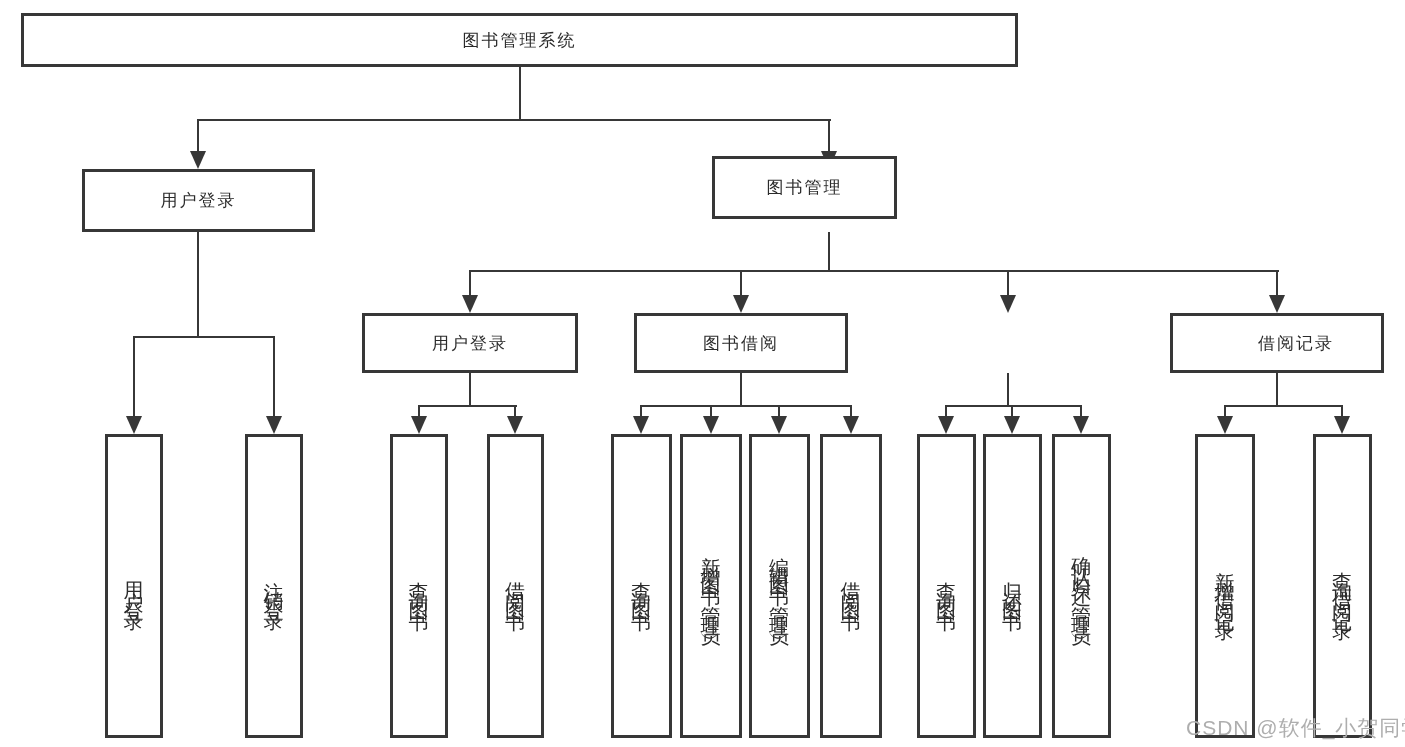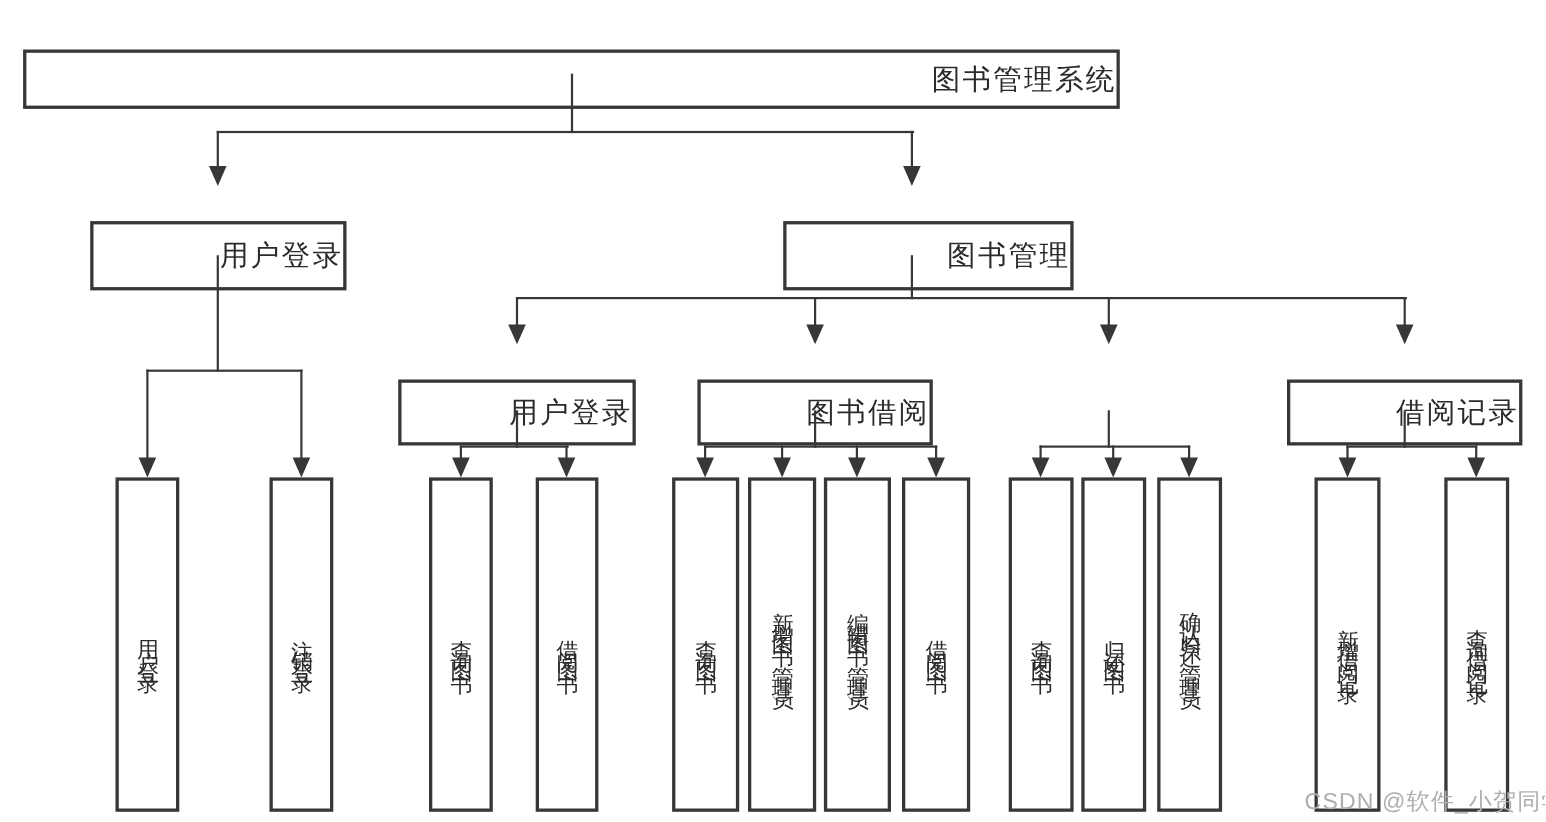--- a/index.html
+++ b/index.html
@@ -2,22 +2,22 @@
 <html><head>
 <meta charset="utf-8">
 <style>
   html,body{margin:0;padding:0;background:#ffffff;}
   .canvas{
     position:relative;width:1405px;height:747px;background:#ffffff;
     font-family:"Liberation Sans",sans-serif;overflow:hidden;
   }
   .box{
     position:absolute;box-sizing:border-box;border:3px solid #373737;background:#ffffff;
-    display:flex;align-items:center;justify-content:flex-end;
-    font-size:26px;color:#2b2b2b;letter-spacing:2px;white-space:nowrap;margin-top:32px;
+    display:flex;align-items:center;justify-content:center;
+    font-size:17px;color:#2b2b2b;letter-spacing:2px;white-space:nowrap;
   }
   .vbox{
     position:absolute;box-sizing:border-box;border:3px solid #373737;background:#ffffff;
     display:flex;align-items:center;justify-content:center;
   }
   .vbox .vtext{
     writing-mode:vertical-rl;text-orientation:mixed;
     font-size:20px;color:#2b2b2b;letter-spacing:10px;line-height:1;
   }
   .vl{position:absolute;width:2px;background:#373737;}
@@ -44,21 +44,21 @@
   <div class="vl" style="left:519px;top:67px;height:54px;"></div>
   <div class="hl" style="left:197px;top:119px;width:634px;"></div>
   <div class="vl" style="left:197px;top:119px;height:33px;"></div>
   <div class="ar" style="left:190px;top:151px;"></div>
   <div class="vl" style="left:828px;top:119px;height:33px;"></div>
   <div class="ar" style="left:821px;top:151px;"></div>
 
   <div class="box" style="left:82px;top:169px;width:233px;height:63px;">
     <span>用户登录</span>
   </div>
-  <div class="box" style="left:712px;top:169px;width:264px;height:63px;">
+  <div class="box" style="left:712px;top:156px;width:185px;height:63px;">
     <span>图书管理</span>
   </div>
 
   <div class="vl" style="left:197px;top:232px;height:106px;"></div>
   <div class="hl" style="left:133px;top:336px;width:142px;"></div>
   <div class="vl" style="left:133px;top:336px;height:81px;"></div>
   <div class="ar" style="left:126px;top:416px;"></div>
   <div class="vl" style="left:273px;top:336px;height:81px;"></div>
   <div class="ar" style="left:266px;top:416px;"></div>
 

